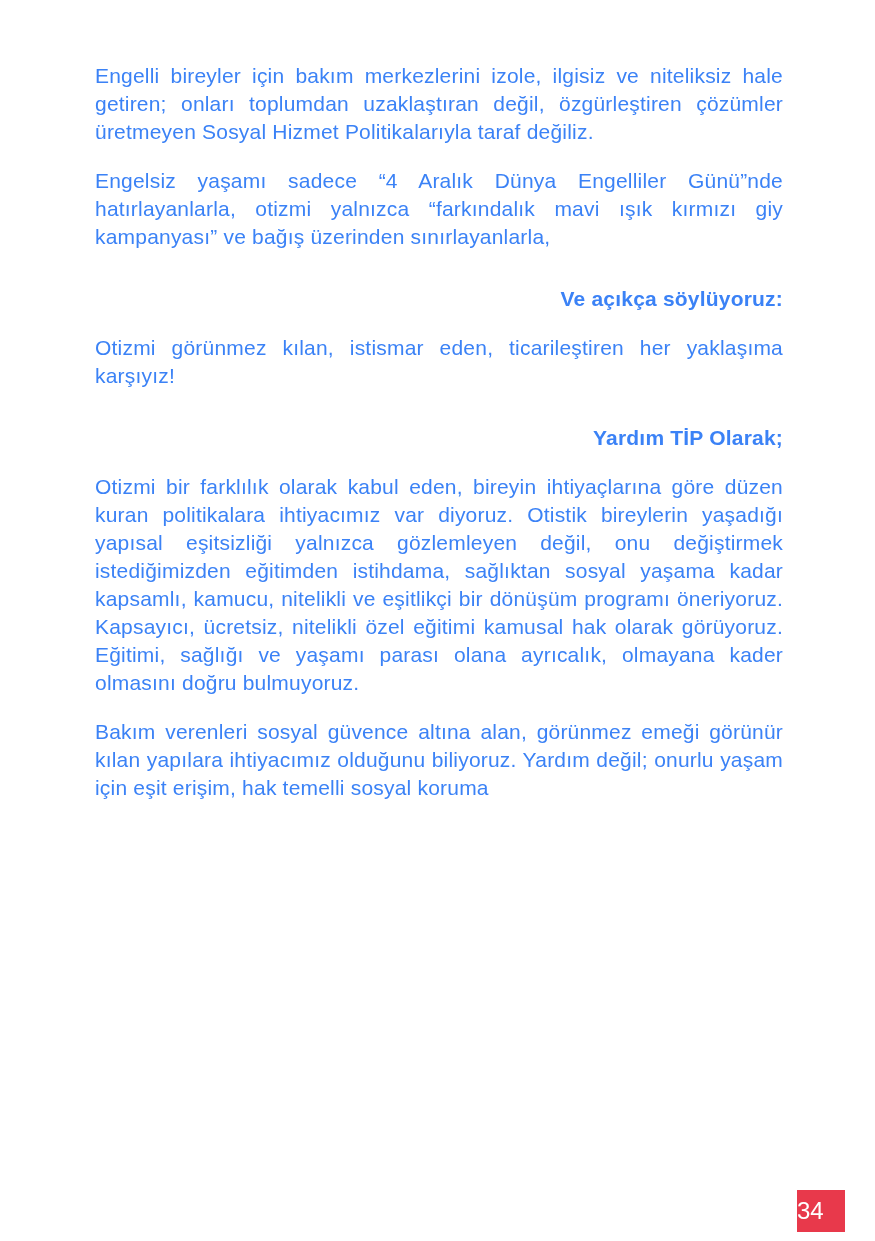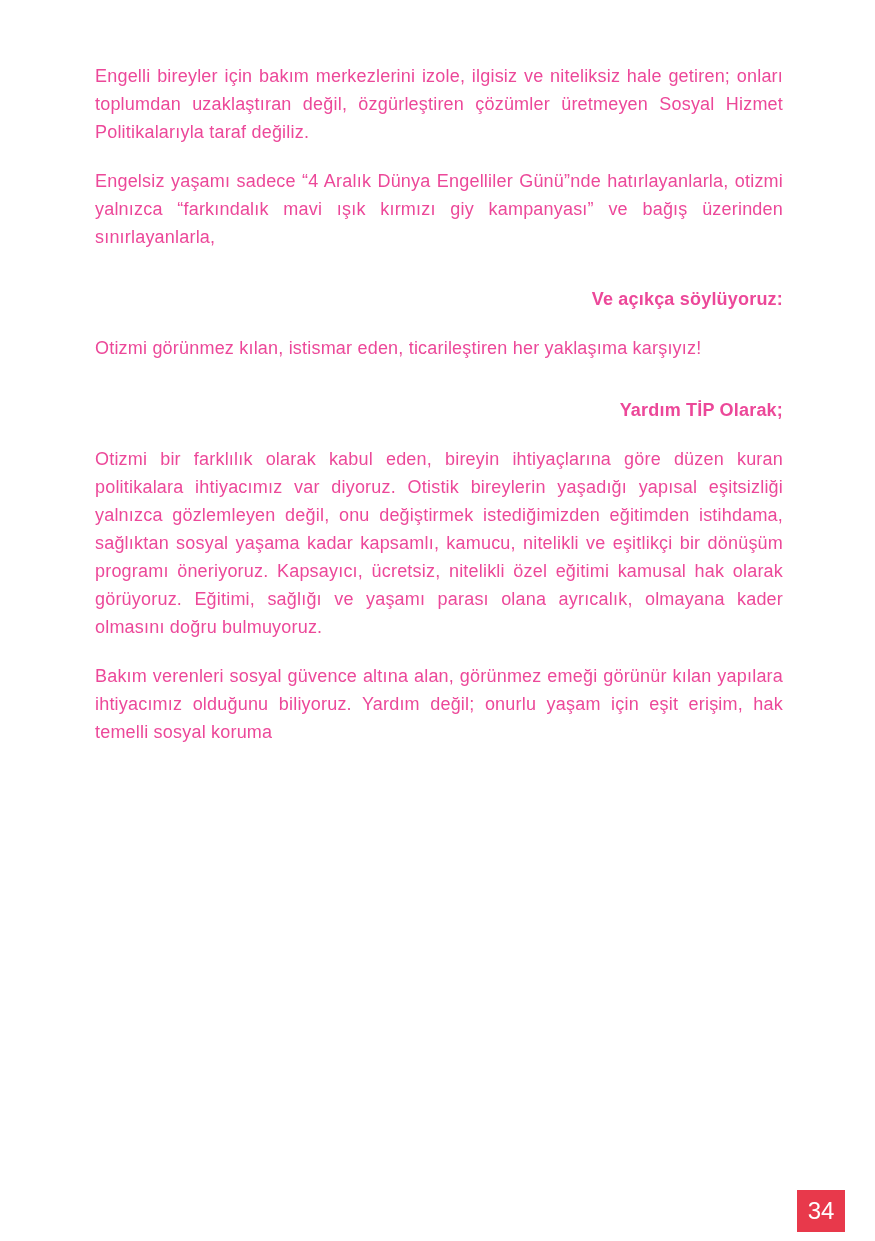--- a/index.html
+++ b/index.html
@@ -13,22 +13,22 @@
     height: 1241px;
     background: #ffffff;
     overflow: hidden;
     font-family: "Liberation Sans", "DejaVu Sans", sans-serif;
   }
   .text-block {
     position: absolute;
     left: 95px;
     top: 62px;
     width: 688px;
-    color: #ec4899;
-    font-size: 18px;
+    color: #3b82f6;
+    font-size: 21px;
     line-height: 28px;
     letter-spacing: 0.2px;
   }
   .text-block p.body {
     margin: 0 0 21px 0;
     text-align: justify;
   }
   .text-block p.heading {
     margin: 34px 0 21px 0;
     font-weight: bold;
@@ -40,21 +40,21 @@
   .page-badge {
     position: absolute;
     right: 30px;
     bottom: 9px;
     width: 48px;
     height: 42px;
     background: #e8394b;
     color: #ffffff;
     display: flex;
     align-items: center;
-    justify-content: center;
+    justify-content: flex-start;
     font-size: 24px;
     font-weight: normal;
   }
 </style>
 </head>
 <body>
 
 <main class="page">
 
   <section class="text-block">

